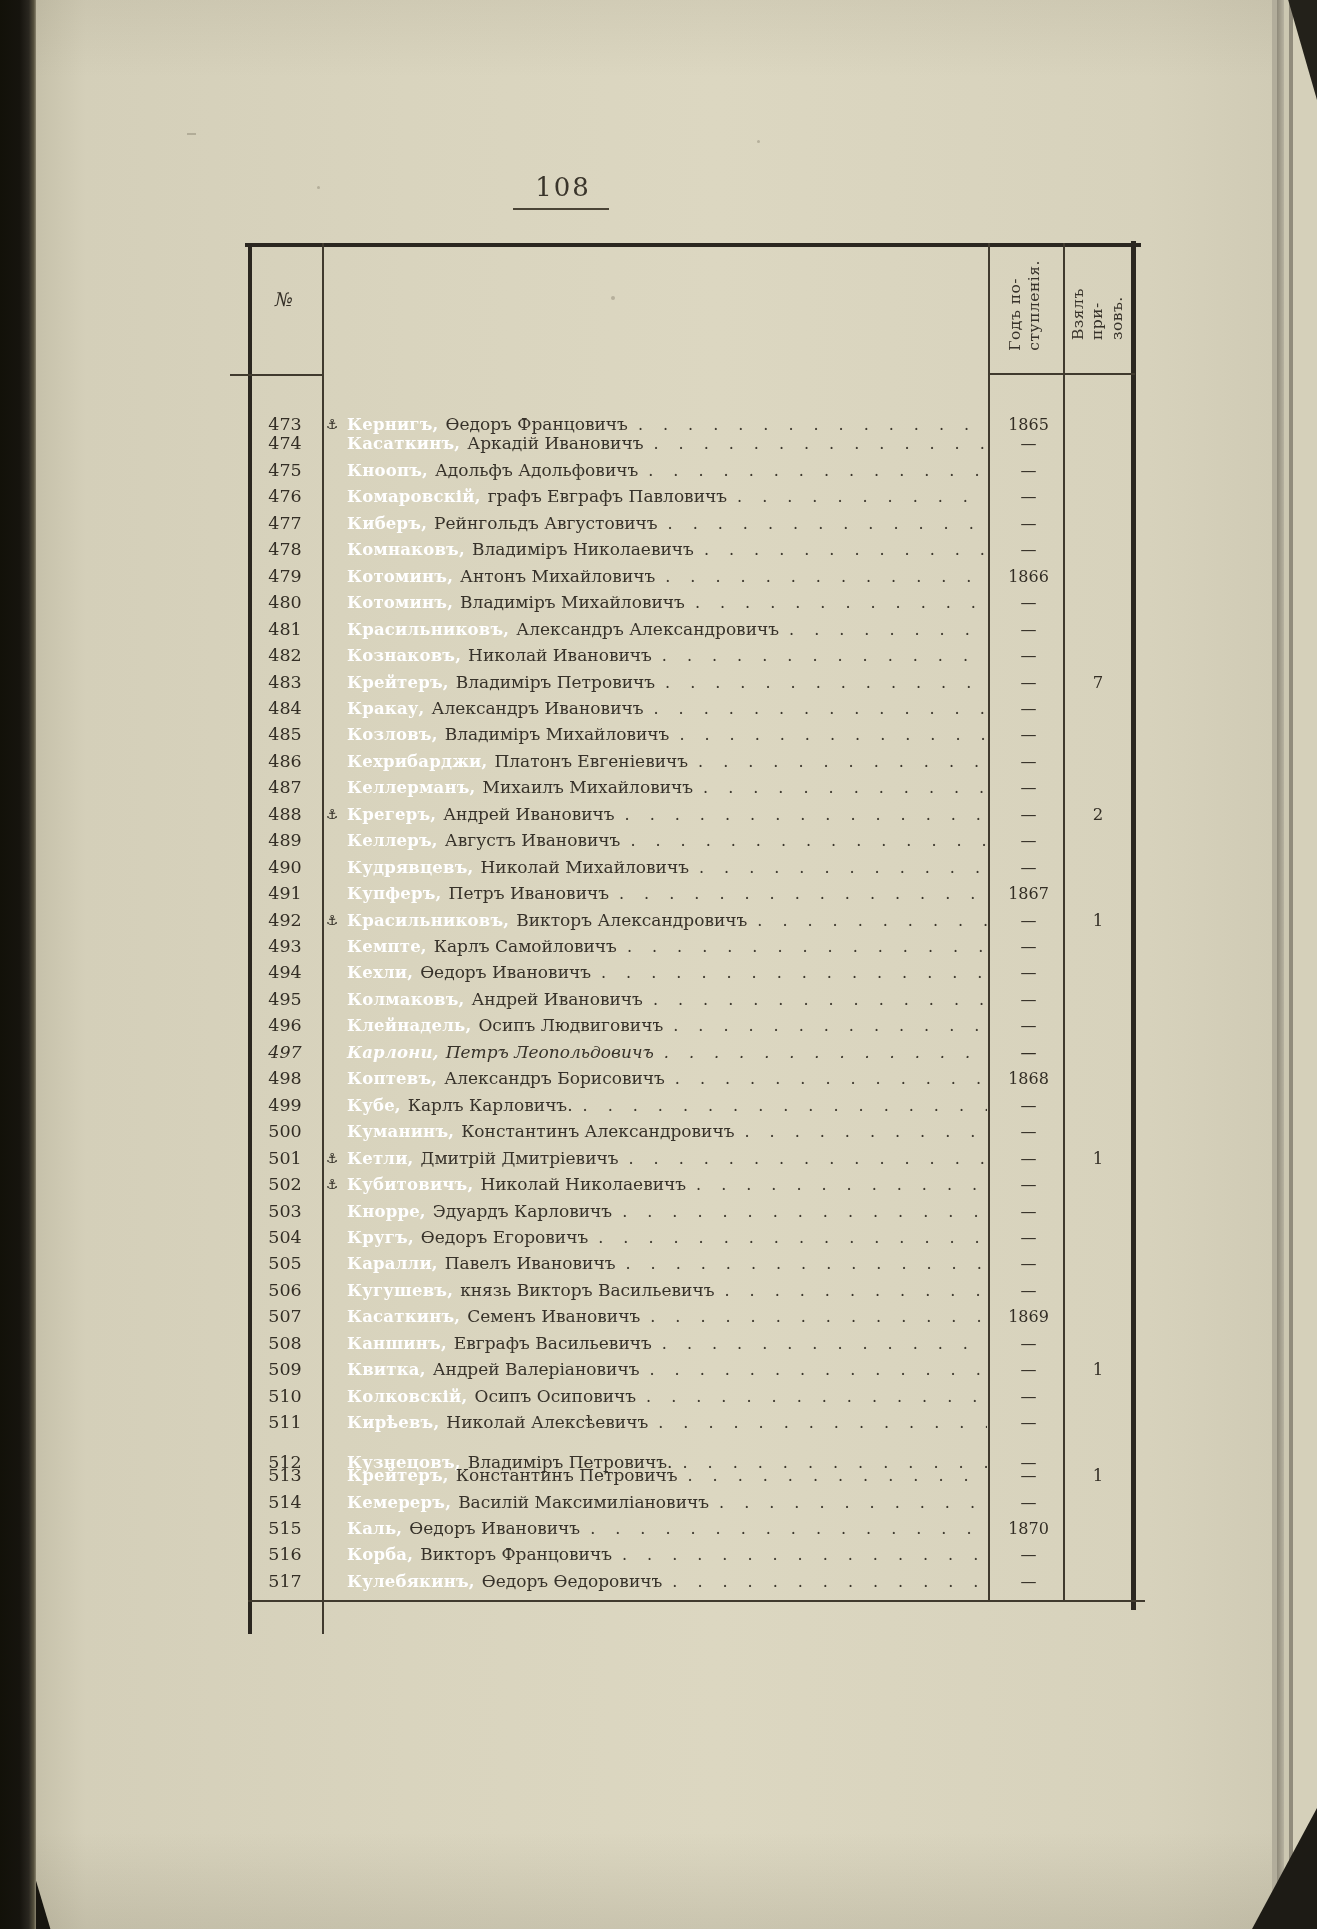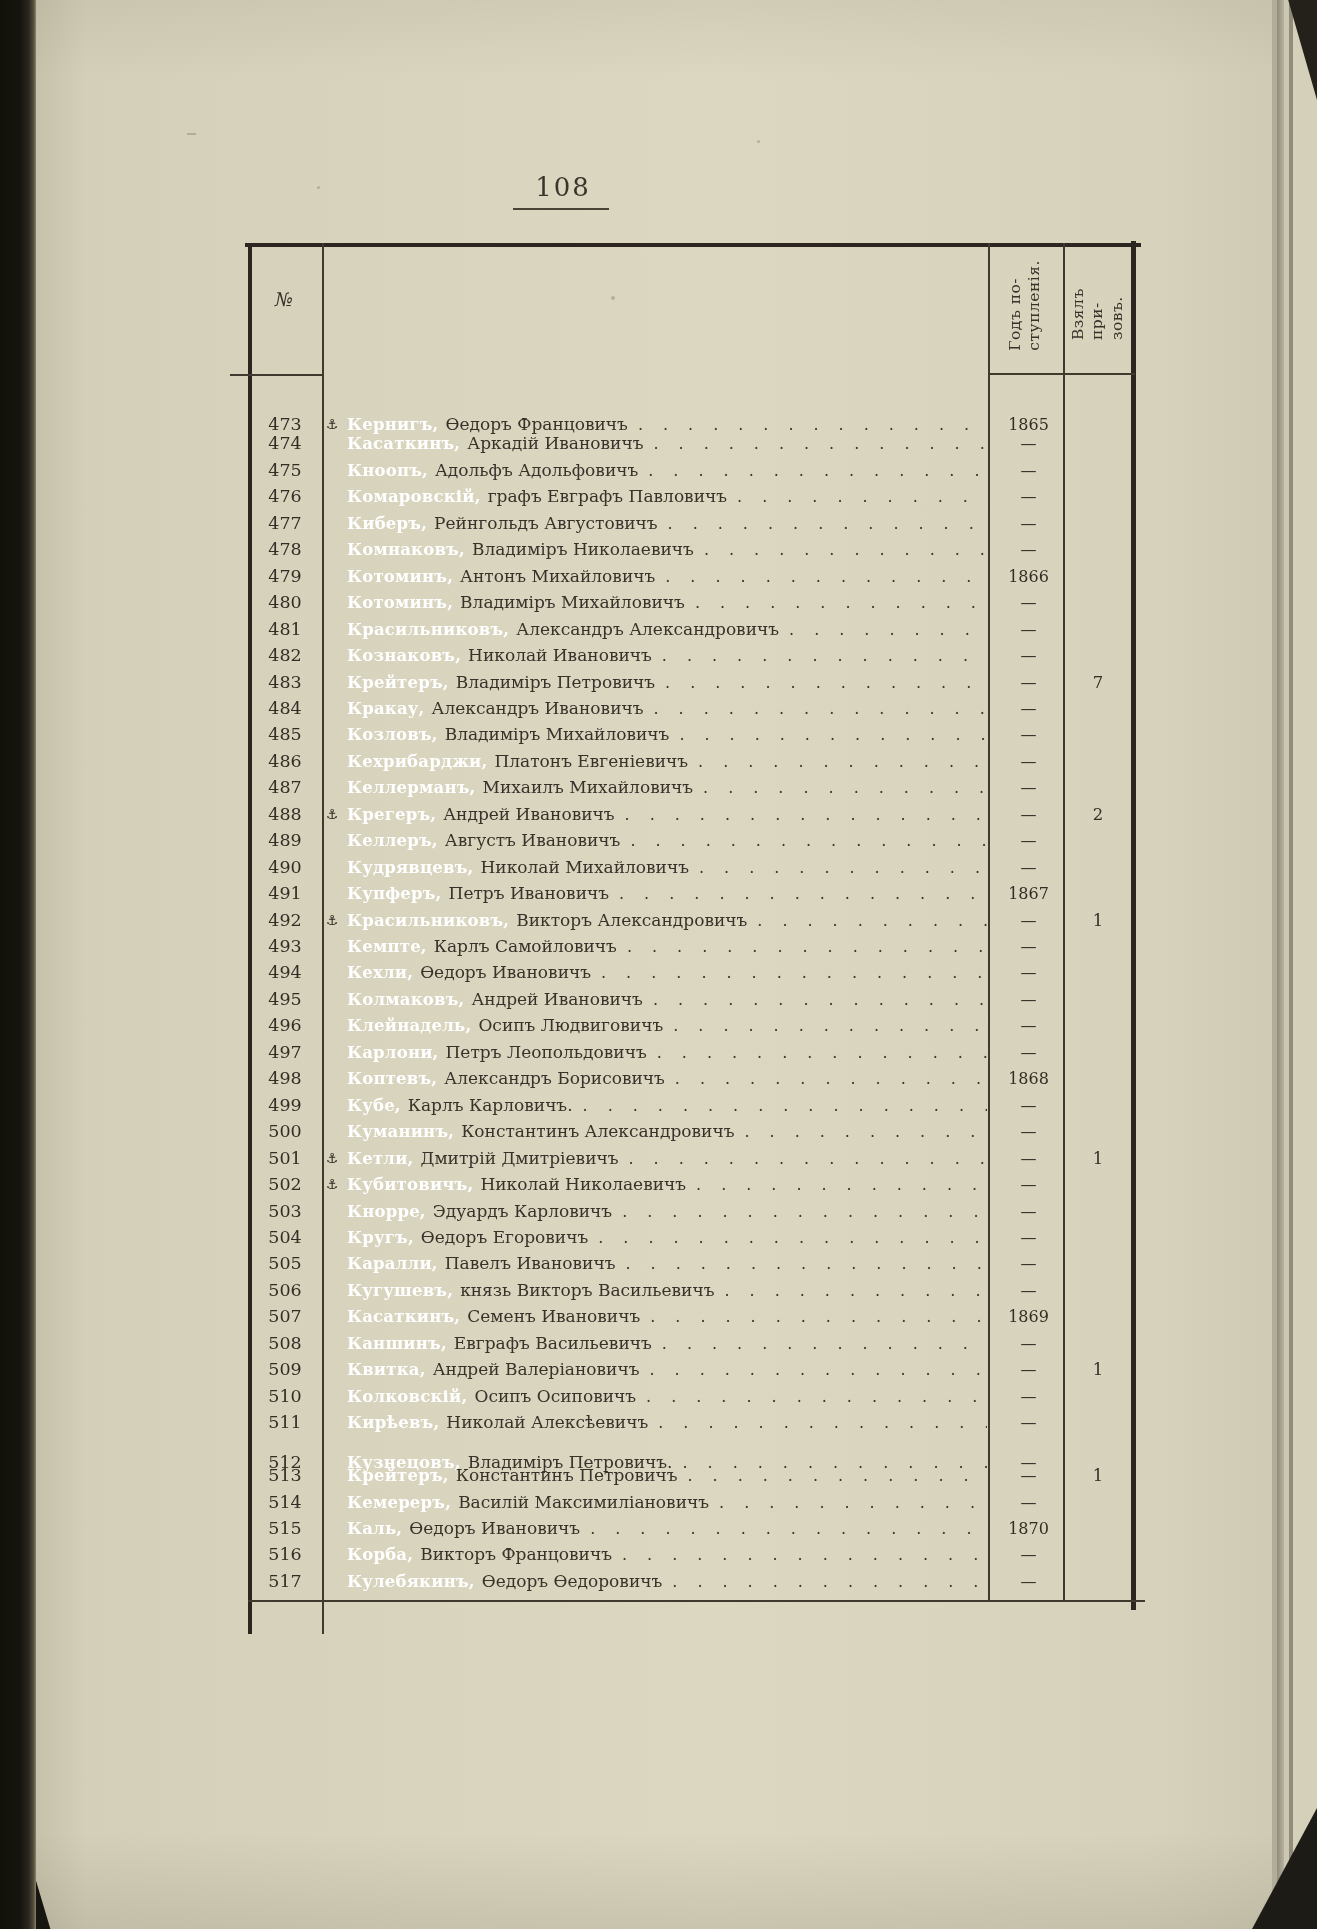--- a/index.html
+++ b/index.html
@@ -386,21 +386,21 @@
       <div class="row" style="top: 1012.4px;">
         <div class="cell-no">496</div>
         <div class="cell-name">
           <span class="surname">Клейнадель,</span>
           <span class="given">Осипъ Людвиговичъ</span>
           <span class="dots">........................................</span>
         </div>
         <div class="cell-year">—</div>
         <div class="cell-prize"></div>
       </div>
-      <div class="row" style="top: 1038.8px;">
+      <div class="row" style="top: 1038.8px; font-style: italic;">
         <div class="cell-no">497</div>
         <div class="cell-name">
           <span class="surname">Карлони,</span>
           <span class="given">Петръ Леопольдовичъ</span>
           <span class="dots">........................................</span>
         </div>
         <div class="cell-year">—</div>
         <div class="cell-prize"></div>
       </div>
       <div class="row" style="top: 1065.3px;">

